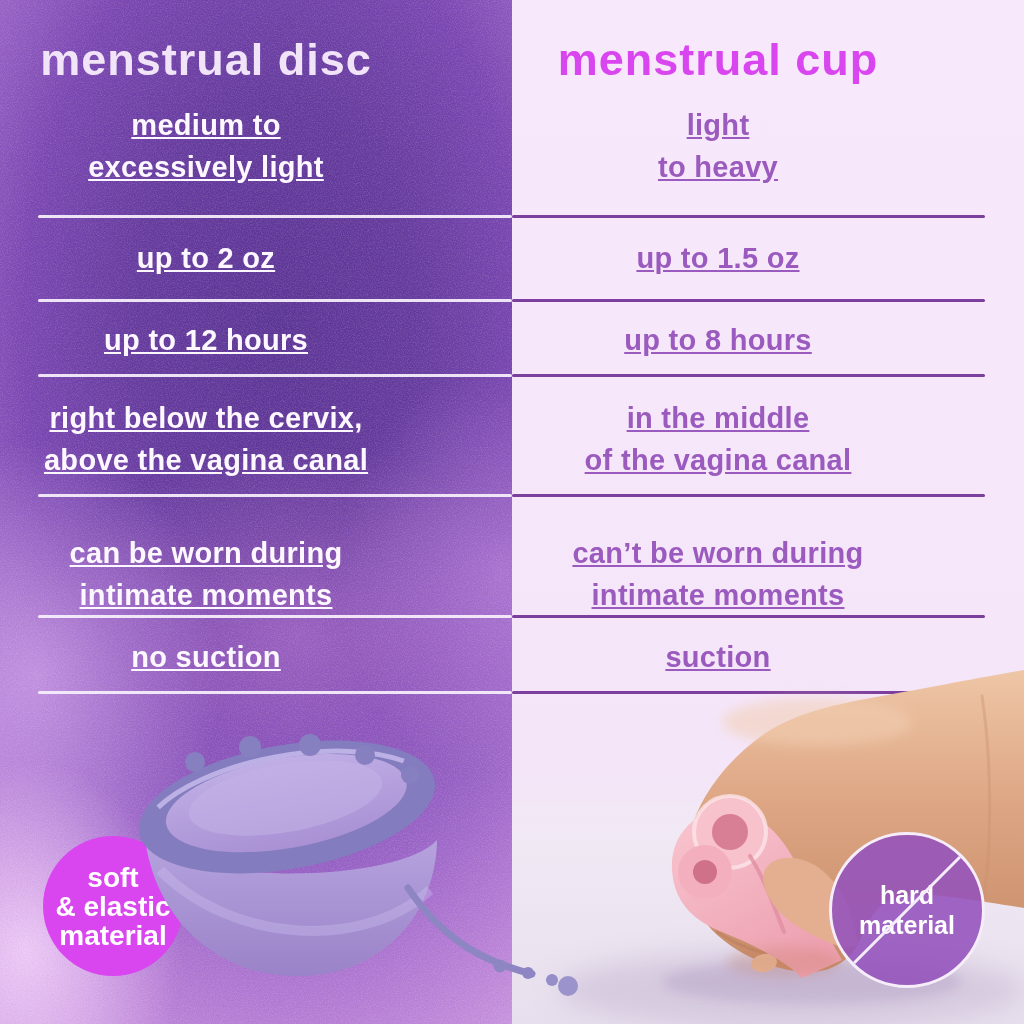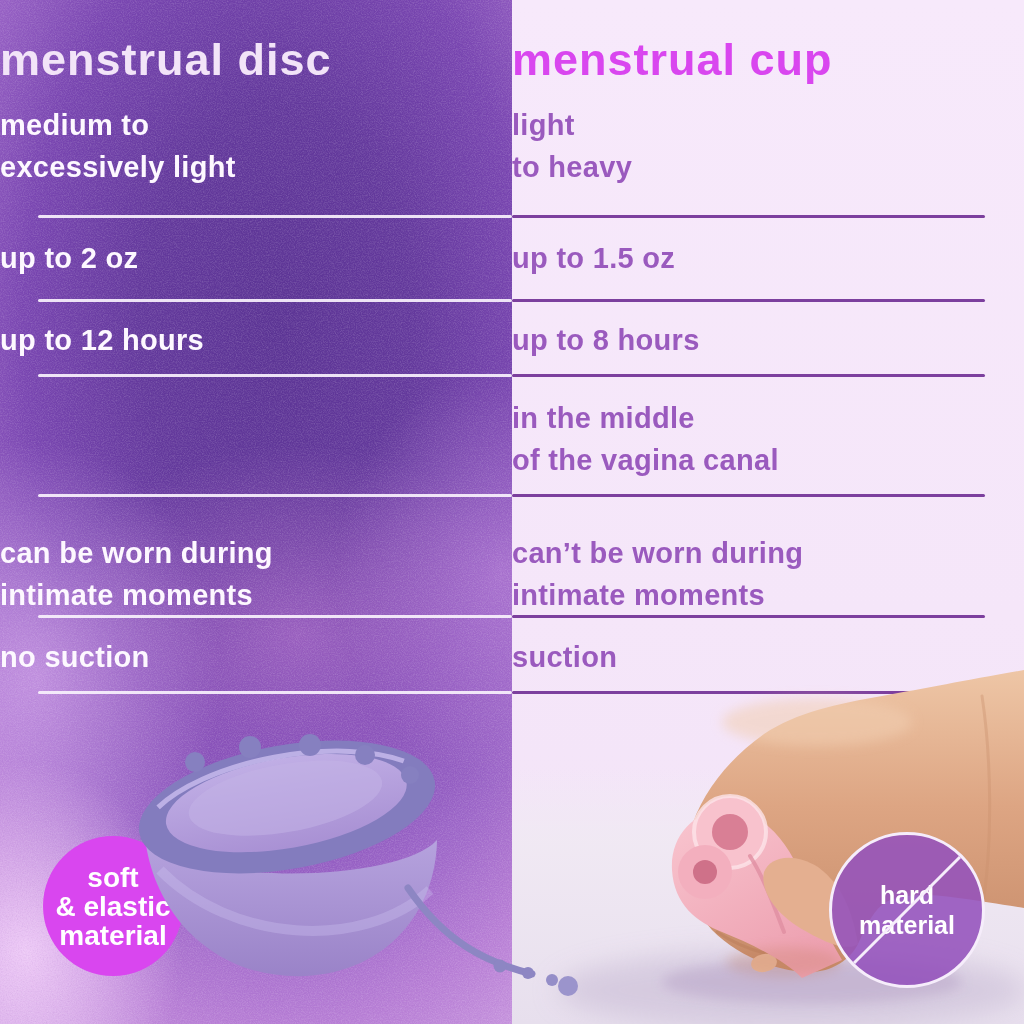--- a/index.html
+++ b/index.html
@@ -21,26 +21,26 @@
   .col-right-bg{
     position:absolute;left:512px;top:0;width:512px;height:1024px;
     background:linear-gradient(180deg,#f7e9fb 0%,#f5e6f9 60%,#f2e3f7 100%);
   }
   .grain{position:absolute;left:0;top:0;pointer-events:none;}
   
   .div-seg{position:absolute;height:3px;border-radius:2px;}
   .dl{left:38px;width:474px;background:rgba(248,240,252,.93);}
   .dr{left:512px;width:473px;background:#7c3f9e;}
   
-  .txt{position:absolute;width:412px;text-align:left;font-weight:bold;}
+  .txt{position:absolute;width:412px;text-align:center;font-weight:bold;}
   .title{top:30px;font-size:45px;line-height:60px;letter-spacing:1px;}
   .title-left{left:0;color:#f2e4f8;}
   .title-right{left:512px;color:#d946ef;}
   .cell{font-size:29px;line-height:42px;letter-spacing:.3px;}
-  .cell span{display:block;}
+  .cell span{display:block;text-decoration:underline;}
   .cell-left{left:0;color:#fdf8ff;}
   .cell-right{left:512px;color:#9a5abe;}
   .r1{top:104px}.r2{top:237px}.r3{top:319px}.r4{top:397px}.r5{top:532px}.r6{top:636px}
   
   .badge{position:absolute;border-radius:50%;display:flex;flex-direction:column;
          align-items:center;justify-content:center;text-align:center;color:#fff;
          font-weight:bold;z-index:40;}
   .badge span{display:block;}
   .badge-left{left:43px;top:836px;width:140px;height:140px;background:#d946ef;
               font-size:28px;line-height:29px;z-index:10;}
@@ -109,20 +109,24 @@
     <span>up to 1.5 oz</span>
   </div>
 
   <div class="txt cell cell-left r3">
     <span>up to 12 hours</span>
   </div>
   <div class="txt cell cell-right r3">
     <span>up to 8 hours</span>
   </div>
 
+  <div class="txt cell cell-left r4">
+    <span>right below the cervix,</span>
+    <span>above the vagina canal</span>
+  </div>
   <div class="txt cell cell-right r4">
     <span>in the middle</span>
     <span>of the vagina canal</span>
   </div>
 
   <div class="txt cell cell-left r5">
     <span>can be worn during</span>
     <span>intimate moments</span>
   </div>
   <div class="txt cell cell-right r5">

